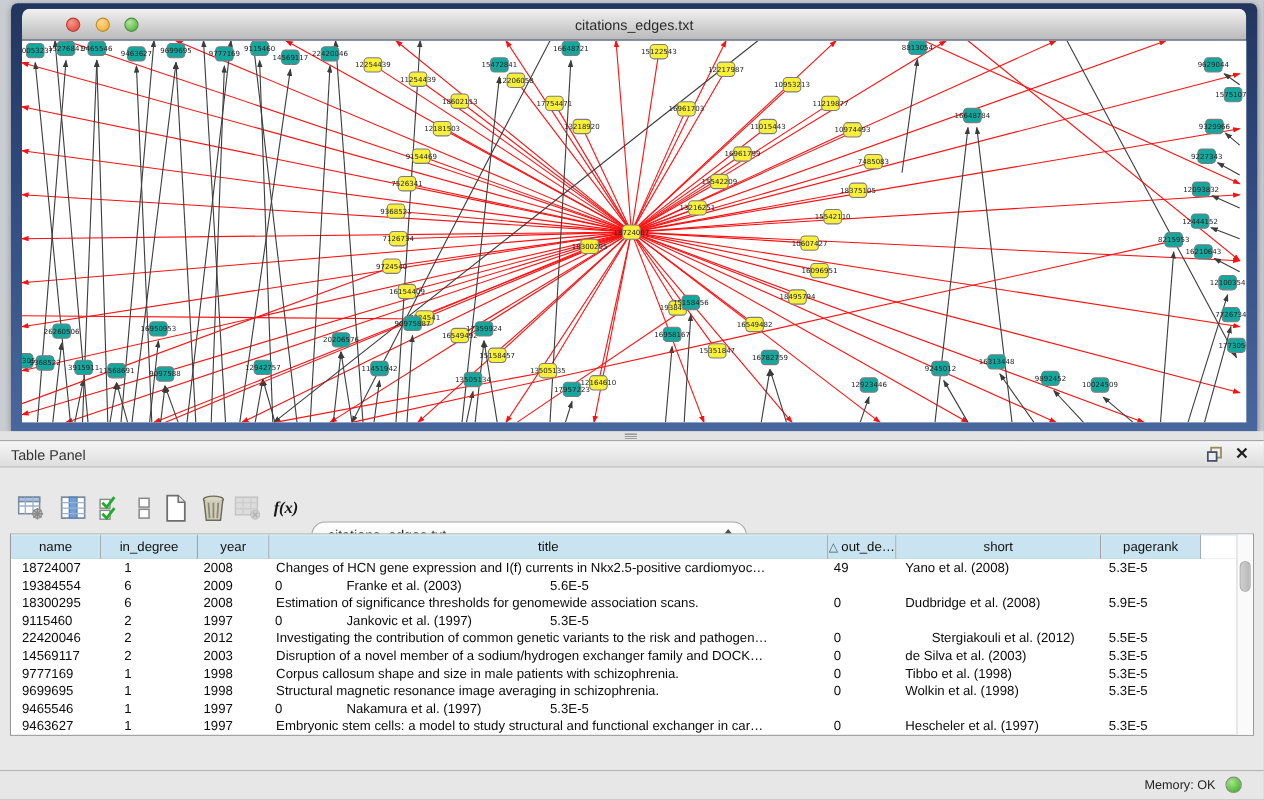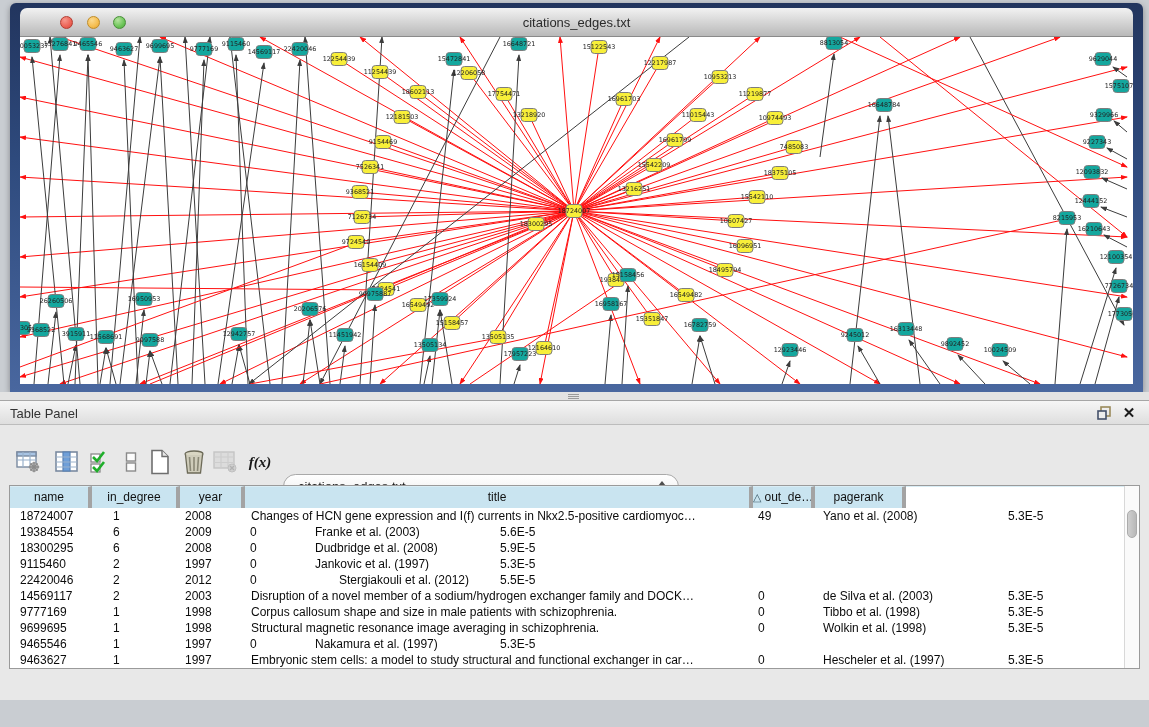--- a/index.html
+++ b/index.html
@@ -48,21 +48,21 @@
     border-radius:13px;}
   #combo-text{position:absolute;left:14px;top:4px;font-size:13px;color:#1f1f1f;}
   .stepper{position:absolute;right:12px;width:0;height:0;border-left:4px solid transparent;border-right:4px solid transparent;}
   #step-up{top:6px;border-bottom:5px solid #4e4e4e;}
   #step-down{top:13px;border-top:5px solid #4e4e4e;}
 
   
   #table-box{position:absolute;left:9px;top:85px;width:1131px;height:184px;
     background:#ffffff;border:1px solid #9a9a9a;}
   #thead{display:flex;height:22px;border-bottom:1px solid #8fa6b0;}
-  .th{height:22px;background:#c9e4f0;border-right:4px solid #a3a3a3;border-top:1px solid #d9edf5;
+  .th{height:22px;background:#c9e4f0;border-right:1px solid #a3a3a3;border-top:1px solid #d9edf5;
     font-size:12px;color:#111;text-align:center;line-height:21px;overflow:hidden;white-space:nowrap;}
   .th:first-child{border-left:none;}
   .th-filler{flex:1;background:#fff;border-right:none;}
   .sort-glyph{color:#3c5a68;font-size:11px;margin-right:3px;}
   #tbody{position:relative;}
   .tr{display:flex;height:16px;font-size:12px;color:#0b0b0b;white-space:nowrap;}
   .td{overflow:hidden;line-height:16px;}
   #vscroll{position:absolute;right:0;top:0;width:15px;height:182px;background:#fafafa;border-left:1px solid #d8d8d8;}
   #vthumb{position:absolute;left:2px;top:24px;width:10px;height:28px;border-radius:6px;
     background:linear-gradient(90deg,#cfcfcf,#b8b8b8);border:1px solid #ababab;}
@@ -675,20 +675,21 @@
       </div>
     </div>
 
     <div id="table-box">
       <div id="thead">
           <div class="th" style="width: 82px;">name</div>
           <div class="th" style="width: 88px;">in_degree</div>
           <div class="th" style="width: 65px;">year</div>
           <div class="th" style="width: 508px;">title</div>
           <div class="th" style="width: 62px;"><span class="sort-glyph">△</span>out_de…</div>
+          <div class="th" style="width: 186px;">short</div>
           <div class="th" style="width: 91px;">pagerank</div>
           <div class="th th-filler"></div>
         </div>
       <div id="tbody">
           <div class="tr">
             <div class="td" style="width: 82px; padding-left: 10px; text-align: left;">18724007</div>
             <div class="td" style="width: 88px; padding-left: 21px; text-align: left;">1</div>
             <div class="td" style="width: 65px; padding-left: 5px; text-align: left;">2008</div>
             <div class="td" style="width: 508px; padding-left: 6px; text-align: left;">Changes of HCN gene expression and I(f) currents in Nkx2.5-positive cardiomyoc…</div>
             <div class="td" style="width: 62px; padding-left: 5px; text-align: left;">49</div>
@@ -700,36 +701,38 @@
             <div class="td" style="width: 88px; padding-left: 21px; text-align: left;">6</div>
             <div class="td" style="width: 65px; padding-left: 5px; text-align: left;">2009</div>
             <div class="td" style="width: 62px; padding-left: 5px; text-align: left;">0</div>
             <div class="td" style="width: 186px; padding-left: 8px; text-align: left;">Franke et al. (2003)</div>
             <div class="td" style="width: 91px; padding-left: 7px; text-align: left;">5.6E-5</div>
           </div>
           <div class="tr">
             <div class="td" style="width: 82px; padding-left: 10px; text-align: left;">18300295</div>
             <div class="td" style="width: 88px; padding-left: 21px; text-align: left;">6</div>
             <div class="td" style="width: 65px; padding-left: 5px; text-align: left;">2008</div>
+            <div class="td" style="width: 508px; padding-left: 6px; text-align: left;">Estimation of significance thresholds for genomewide association scans.</div>
             <div class="td" style="width: 62px; padding-left: 5px; text-align: left;">0</div>
             <div class="td" style="width: 186px; padding-left: 8px; text-align: left;">Dudbridge et al. (2008)</div>
             <div class="td" style="width: 91px; padding-left: 7px; text-align: left;">5.9E-5</div>
           </div>
           <div class="tr">
             <div class="td" style="width: 82px; padding-left: 10px; text-align: left;">9115460</div>
             <div class="td" style="width: 88px; padding-left: 21px; text-align: left;">2</div>
             <div class="td" style="width: 65px; padding-left: 5px; text-align: left;">1997</div>
             <div class="td" style="width: 62px; padding-left: 5px; text-align: left;">0</div>
             <div class="td" style="width: 186px; padding-left: 8px; text-align: left;">Jankovic et al. (1997)</div>
             <div class="td" style="width: 91px; padding-left: 7px; text-align: left;">5.3E-5</div>
           </div>
           <div class="tr">
             <div class="td" style="width: 82px; padding-left: 10px; text-align: left;">22420046</div>
             <div class="td" style="width: 88px; padding-left: 21px; text-align: left;">2</div>
             <div class="td" style="width: 65px; padding-left: 5px; text-align: left;">2012</div>
+            <div class="td" style="width: 508px; padding-left: 6px; text-align: left;">Investigating the contribution of common genetic variants to the risk and pathogen…</div>
             <div class="td" style="width: 62px; padding-left: 5px; text-align: left;">0</div>
             <div class="td" style="width: 186px; padding-left: 8px; text-align: center;">Stergiakouli et al. (2012)</div>
             <div class="td" style="width: 91px; padding-left: 7px; text-align: left;">5.5E-5</div>
           </div>
           <div class="tr">
             <div class="td" style="width: 82px; padding-left: 10px; text-align: left;">14569117</div>
             <div class="td" style="width: 88px; padding-left: 21px; text-align: left;">2</div>
             <div class="td" style="width: 65px; padding-left: 5px; text-align: left;">2003</div>
             <div class="td" style="width: 508px; padding-left: 6px; text-align: left;">Disruption of a novel member of a sodium/hydrogen exchanger family and DOCK…</div>
             <div class="td" style="width: 62px; padding-left: 5px; text-align: left;">0</div>
@@ -772,14 +775,18 @@
             <div class="td" style="width: 91px; padding-left: 7px; text-align: left;">5.3E-5</div>
           </div>
         </div>
       <div id="vscroll">
         <div id="vthumb"></div>
       </div>
     </div>
 
   </div>
 
+  <div id="status-bar">
+    <span id="mem-label">Memory: OK</span>
+    <span id="mem-dot"></span>
+  </div>
 
 </div>
 
 </body></html>

